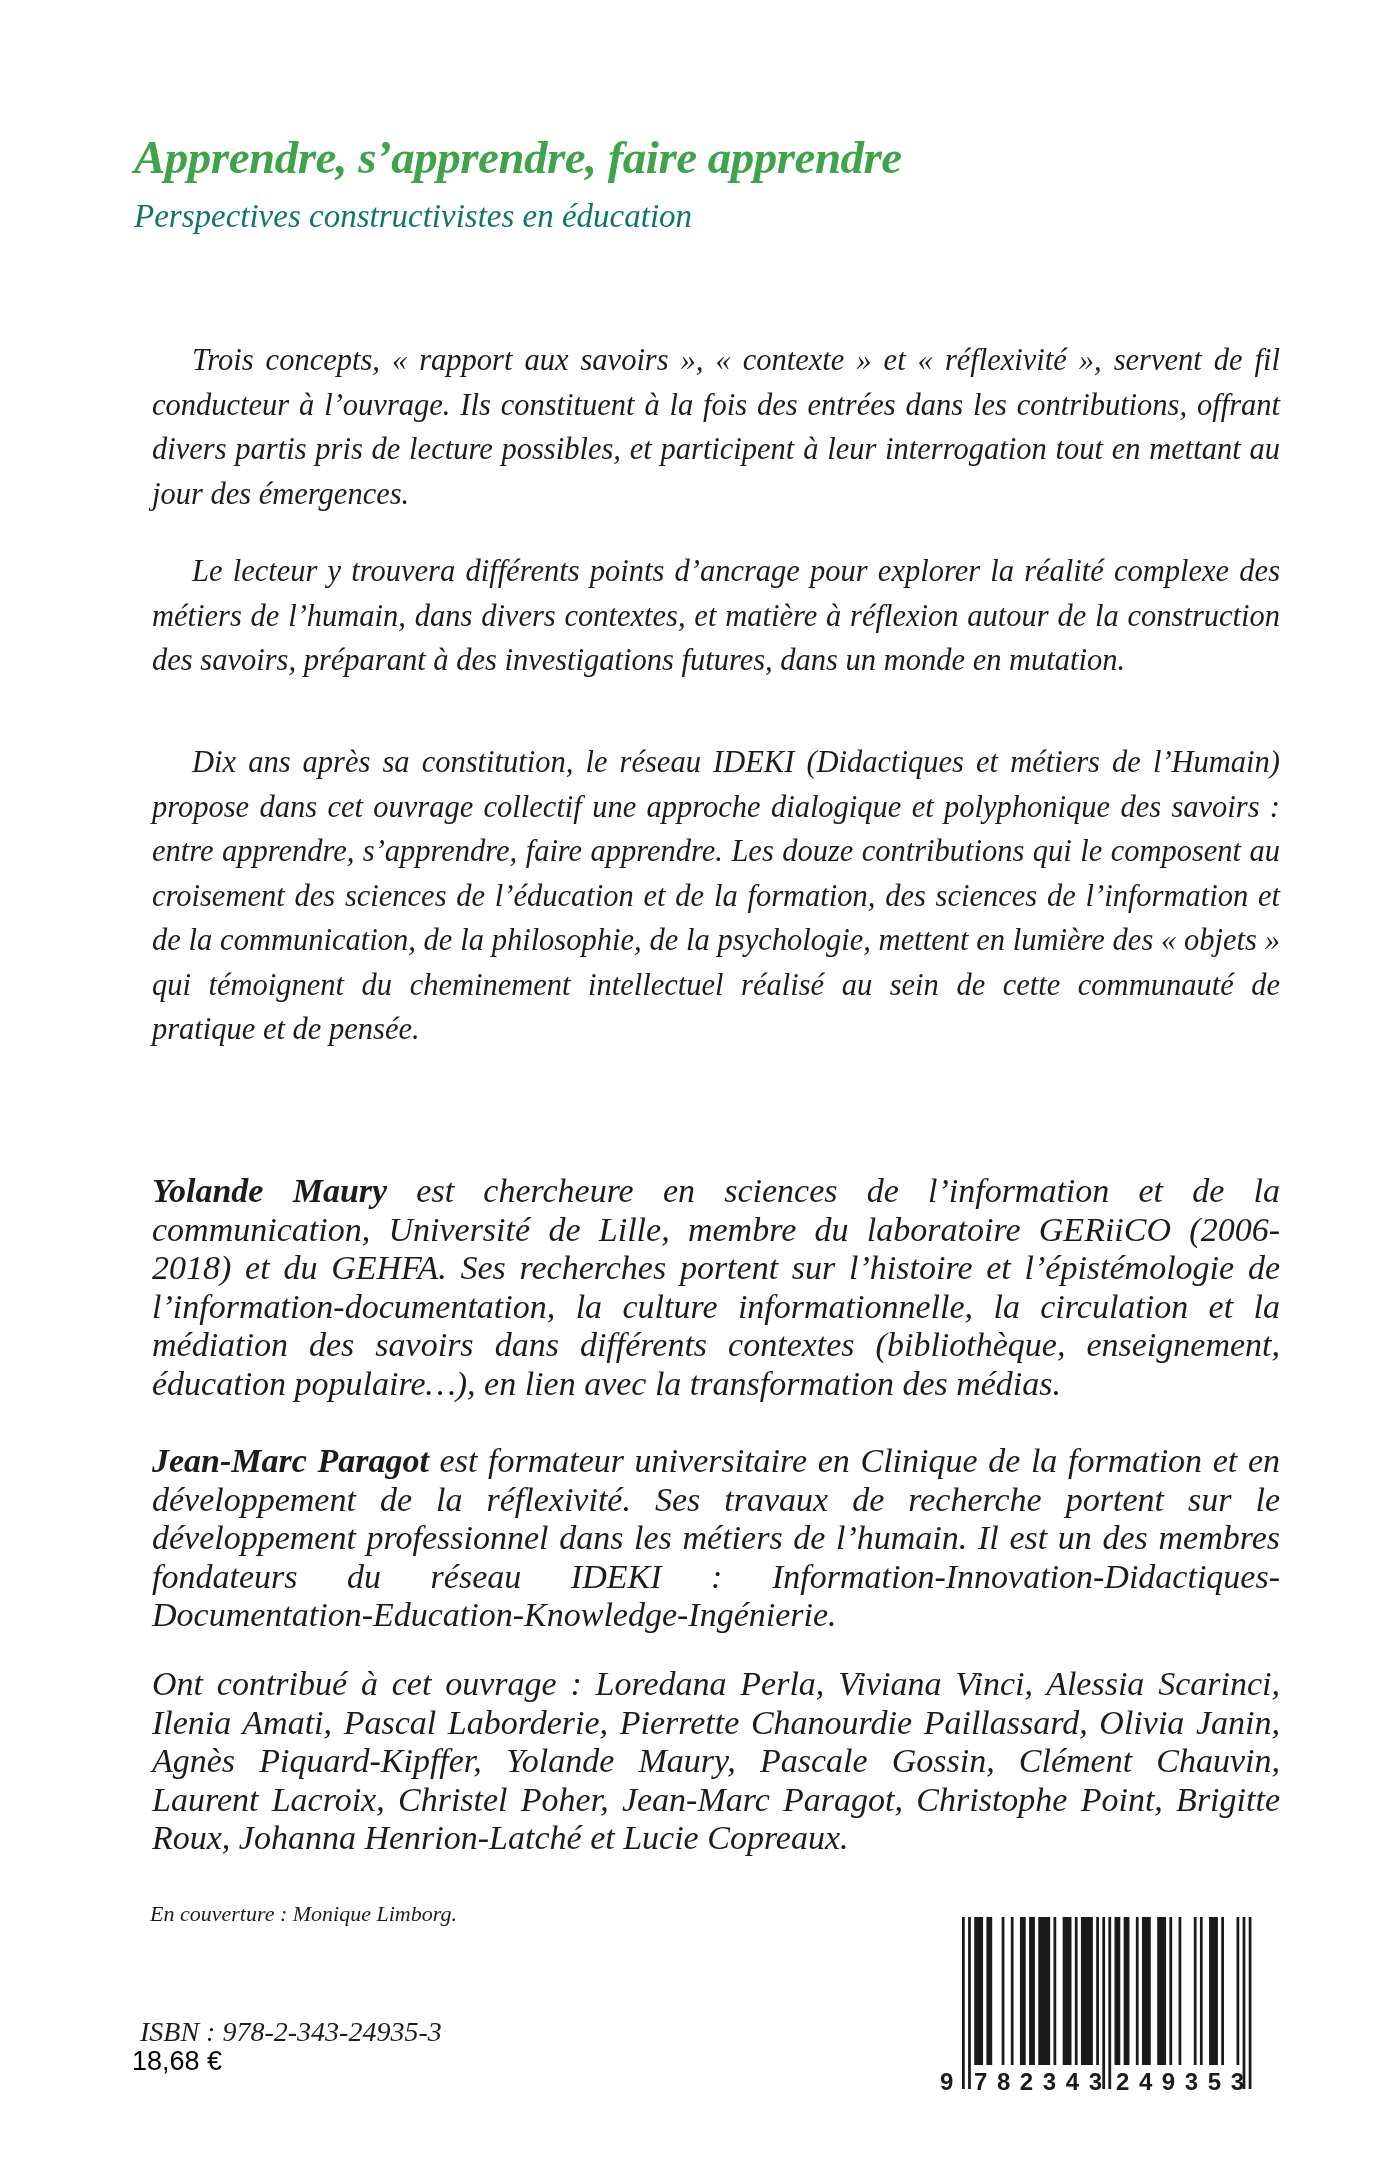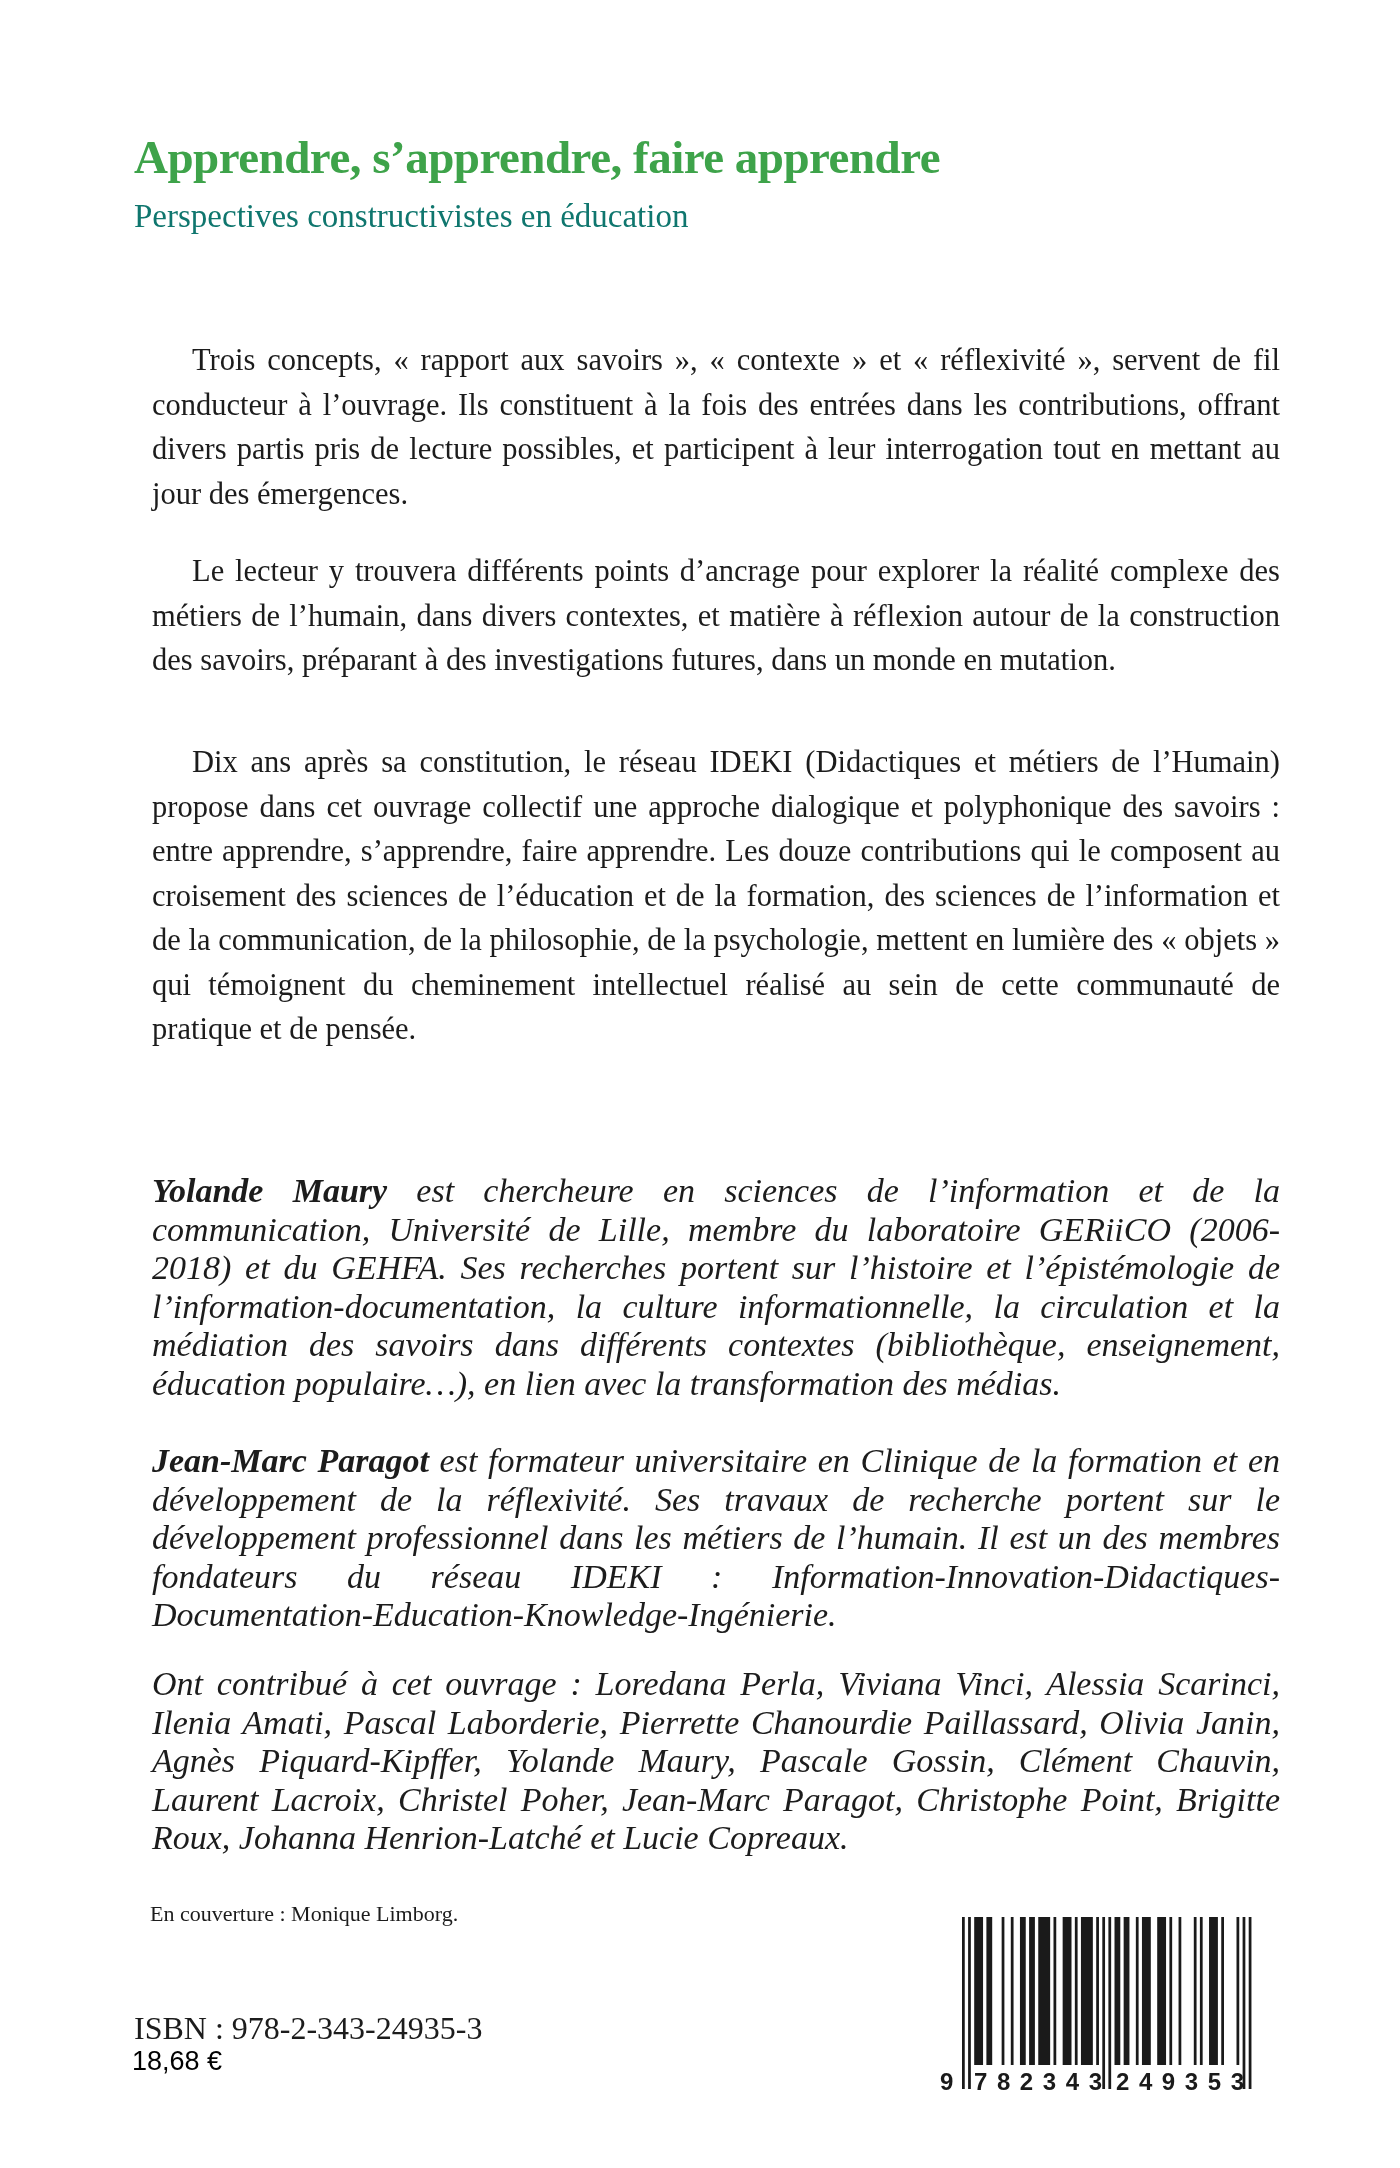--- a/index.html
+++ b/index.html
@@ -1,17 +1,17 @@
 <!DOCTYPE html>
 <html><head>
   <meta charset="utf-8">
   <style>
     html, body { margin: 0; padding: 0; background: #ffffff; }
     body { width: 1400px; height: 2168px; position: relative; overflow: hidden; color: #1c1c1c; }
-    .serif { font-family: "Liberation Serif", "DejaVu Serif", serif; }
+    .serif { font-family: "Liberation Serif", "DejaVu Serif", serif; font-style: italic; }
     .sans { font-family: "Liberation Sans", "DejaVu Sans", sans-serif; }
 
     #title {
       position: absolute; left: 134px; top: 130px; margin: 0;
       font-size: 47px; font-weight: bold; color: #3ea34a; letter-spacing: -0.5px;
       white-space: nowrap;
     }
     #subtitle {
       position: absolute; left: 134px; top: 198px; margin: 0;
       font-size: 33px; font-weight: normal; color: #0f766e; white-space: nowrap;
@@ -23,21 +23,21 @@
     #p2 { top: 537px; }
     #p3 { top: 728px; }
 
     .bio { font-size: 34px; line-height: 38.5px; font-style: italic; }
     .bio .name { font-weight: bold; }
     #bio1 { top: 1160px; }
     #bio2 { top: 1430px; }
     #contrib { top: 1653px; }
 
     #cover-credit { position: absolute; left: 134px; top: 1885px; font-size: 22px; margin: 16px; }
-    #isbn { position: absolute; left: 134px; top: 2010px; font-size: 32px; margin: 0; }
+    #isbn { position: absolute; left: 134px; top: 2010px; font-size: 28px; margin: 6px; }
     #price { position: absolute; left: 132px; top: 2046px; font-size: 27px; margin: 0; color: #000; }
 
     #barcode { position: absolute; left: 930px; top: 1910px; width: 330px; height: 190px; }
     #barcode svg { display: block; }
     .bc-digit { font-family: "Liberation Sans", "DejaVu Sans", sans-serif; font-size: 24px; font-weight: bold; fill: #1a1a1a; }
   </style>
 </head>
 <body>
 
 <h1 id="title" class="serif">Apprendre, s’apprendre, faire apprendre</h1>

